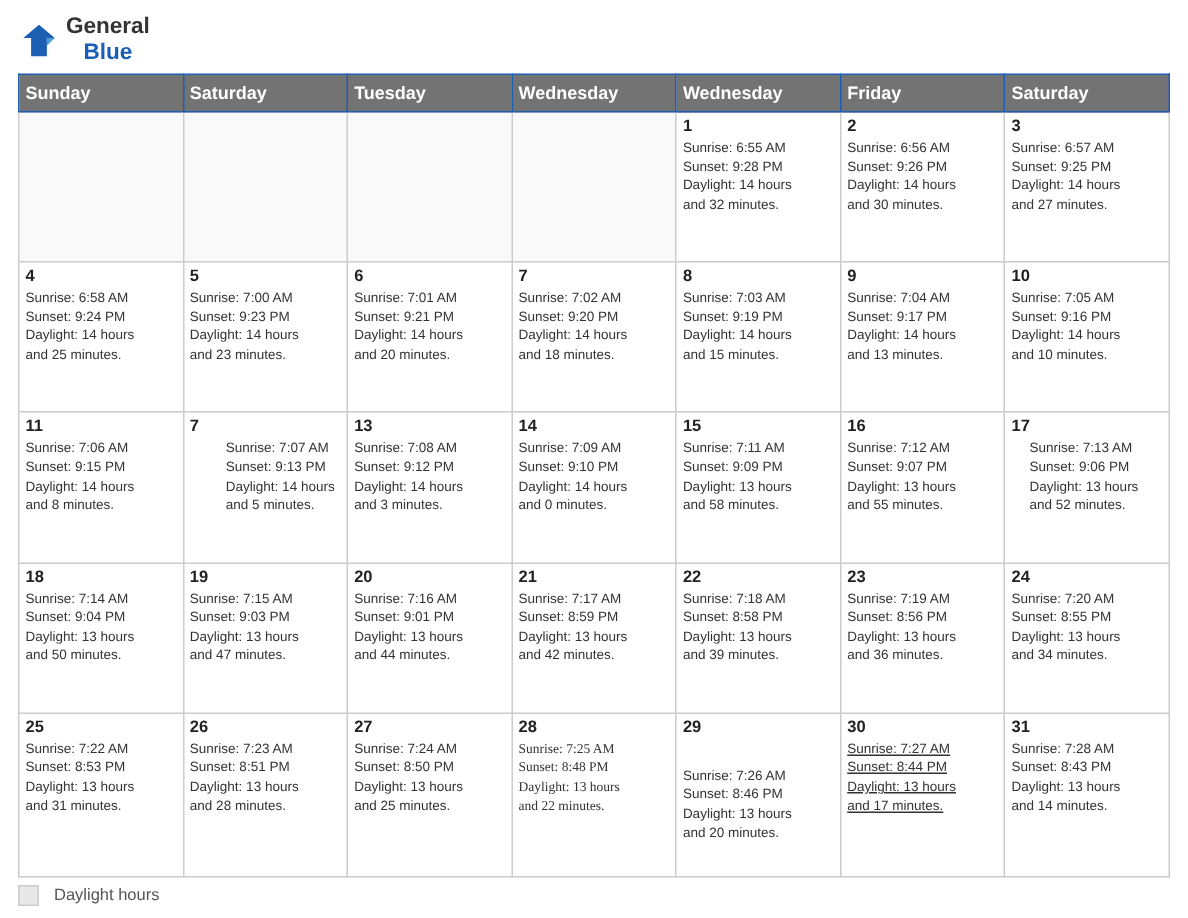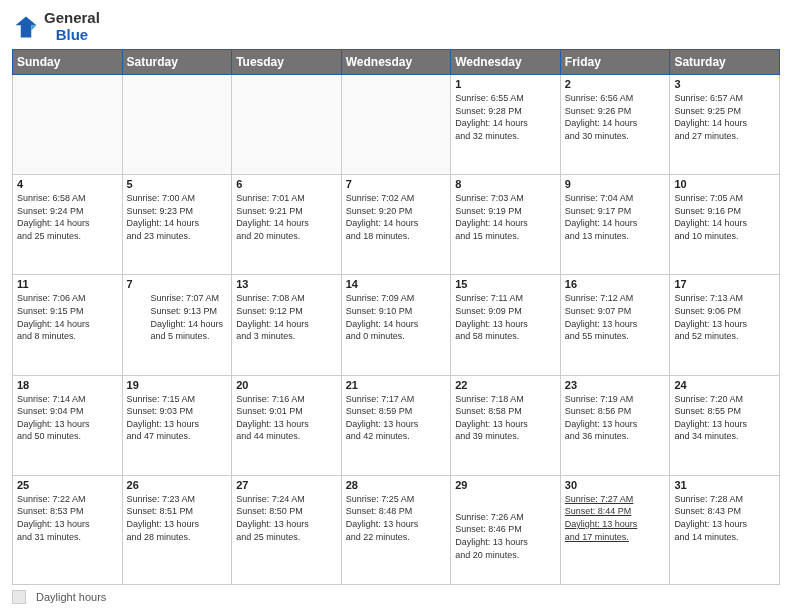--- a/index.html
+++ b/index.html
@@ -259,21 +259,21 @@
             </td>
             <td>
               <span class="day-num">16</span>
               <div class="day-info" style="white-space: pre-line;">Sunrise: 7:12 AM
 Sunset: 9:07 PM
 Daylight: 13 hours
 and 55 minutes.</div>
             </td>
             <td>
               <span class="day-num">17</span>
-              <div class="day-info" style="white-space: pre-line;">Sunrise: 7:13 AM
+              <div class="day-info" style="white-space: pre-line; margin-left: 12px;">Sunrise: 7:13 AM
 Sunset: 9:06 PM
 Daylight: 13 hours
 and 52 minutes.</div>
             </td>
           </tr>
           <tr>
             <td>
               <span class="day-num">18</span>
               <div class="day-info" style="white-space: pre-line;">Sunrise: 7:14 AM
 Sunset: 9:04 PM
@@ -340,21 +340,21 @@
             </td>
             <td>
               <span class="day-num">27</span>
               <div class="day-info" style="white-space: pre-line;">Sunrise: 7:24 AM
 Sunset: 8:50 PM
 Daylight: 13 hours
 and 25 minutes.</div>
             </td>
             <td>
               <span class="day-num">28</span>
-              <div class="day-info" style="white-space: pre-line;">Sunrise: 7:25 AM
+              <div class="day-info" style="white-space: pre-line; font-family: Liberation Serif, serif;">Sunrise: 7:25 AM
 Sunset: 8:48 PM
 Daylight: 13 hours
 and 22 minutes.</div>
             </td>
             <td>
               <span class="day-num">29</span>
               <div class="day-info" style="white-space: pre-line; margin-top: 20px;">Sunrise: 7:26 AM
 Sunset: 8:46 PM
 Daylight: 13 hours
 and 20 minutes.</div>

